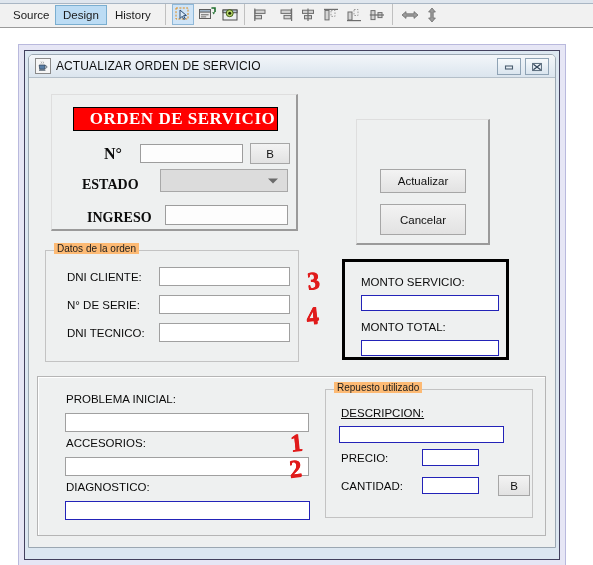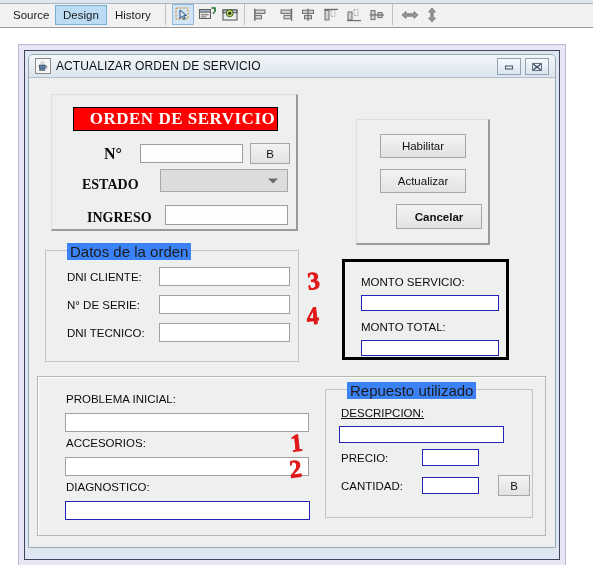--- a/index.html
+++ b/index.html
@@ -112,23 +112,23 @@
     border: 1px solid #dedede;
     border-right: 2px solid #9a9a9a;
     border-bottom: 2px solid #9a9a9a;
   }
   .tpanel {
     position: absolute;
     border: 1px solid #c3c3c3;
     background: transparent;
   }
   .tpanel-title {
-    position: absolute; top: -8px; left: 21px;
-    background: #3b82f6; padding: 0 3px;
-    font-size: 15px; color: #1b1b1b;
+    position: absolute; top: -8px; left: 8px;
+    background: #fdba74; padding: 0 3px;
+    font-size: 10px; color: #1b1b1b;
   }
 
   .lbl {
     position: absolute;
     font-size: 11.5px; color: #0b0b0b;
     white-space: nowrap;
     font-family: "Liberation Sans", sans-serif;
   }
   .lbl-bold-serif {
     font-family: "Liberation Serif", serif;
@@ -356,27 +356,24 @@
 
             </div>
 
             <span class="lbl lbl-bold-serif" style="left:35px; top:115px; font-size:14px;">INGRESO</span>
             <div class="tf gray-in" style="left:113px; top:110px; width:123px; height:20px;">
               
             </div>
           </div>
 
           <div class="panel-shadow" style="left:327px; top:41px; width:134px; height:126px;">
-            <div class="btn" style="left:23px; top:14px; width:86px; height:24px;">
-              <span>Habilitar</span>
-            </div>
             <div class="btn" style="left:23px; top:49px; width:86px; height:24px;">
               <span>Actualizar</span>
             </div>
-            <div class="btn" style="left:39px; top:84px; width:86px; height:25px;font-weight:bold;">
+            <div class="btn" style="left:23px; top:84px; width:86px; height:31px;">
               <span>Cancelar</span>
             </div>
           </div>
 
           <div class="tpanel" style="left:16px; top:172px; width:254px; height:112px;">
             <span class="tpanel-title">Datos de la orden</span>
 
             <span class="lbl" style="left:21px; top:20px;">DNI CLIENTE:</span>
             <div class="tf" style="left:113px; top:16px; width:131px; height:19px;">
               

